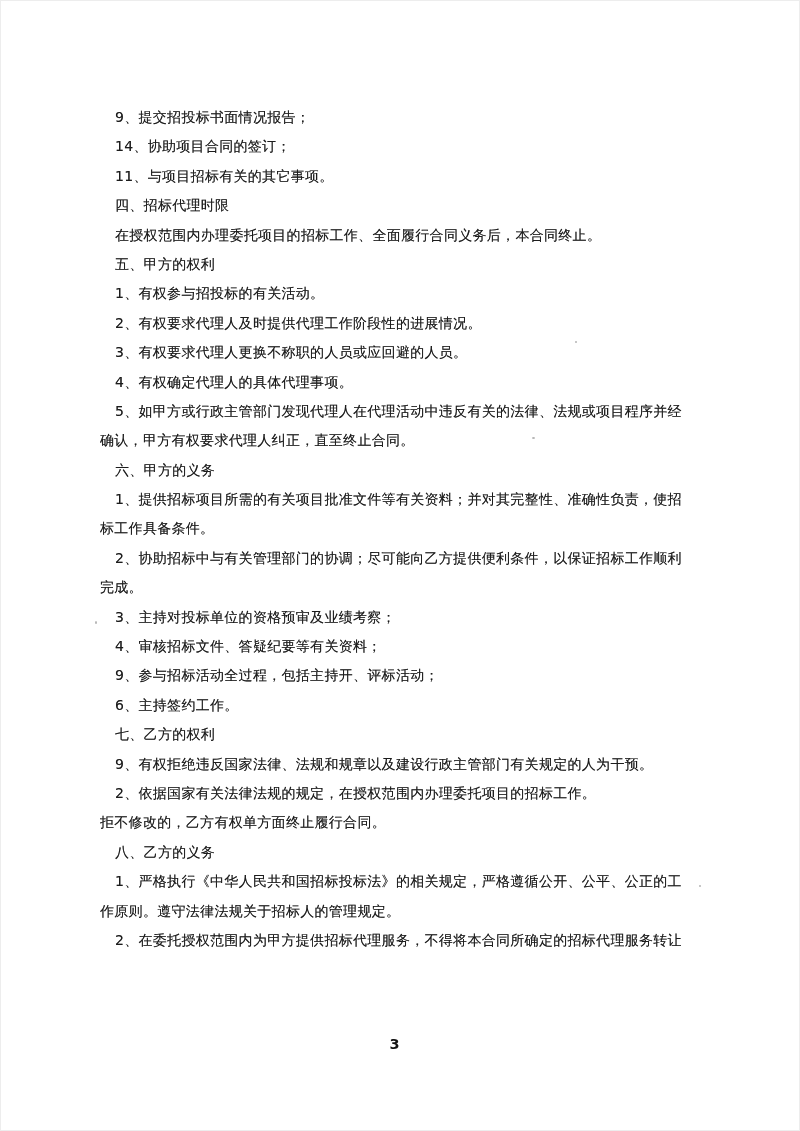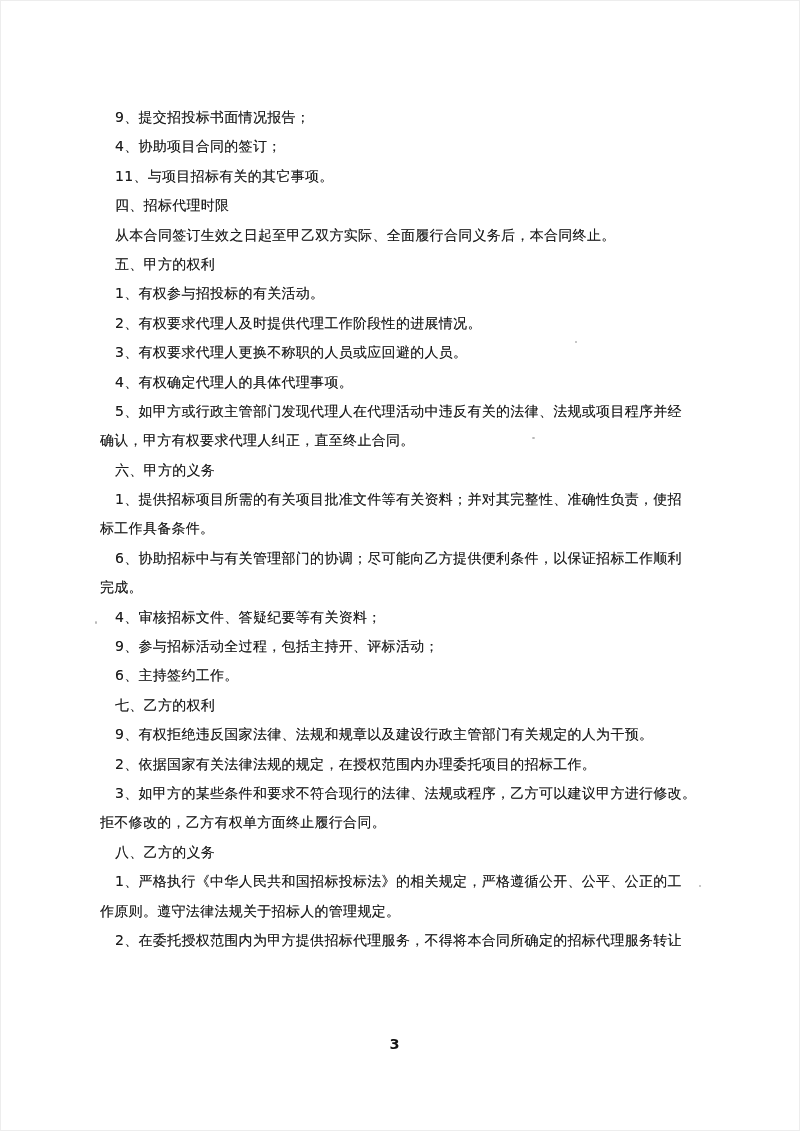--- a/index.html
+++ b/index.html
@@ -57,43 +57,43 @@
   .speck.s4 { left: 575px; top: 341px; width: 2px; height: 2px; }
 </style>
 </head>
 <body>
 
 <div class="page">
 
   <div class="doc-body">
 
   <div class="doc-line indent">9、提交招投标书面情况报告；</div>
-      <div class="doc-line indent">4、协助项目合同的签订；</div>
+      <div class="doc-line indent">14、协助项目合同的签订；</div>
       <div class="doc-line indent">11、与项目招标有关的其它事项。</div>
       <div class="doc-line indent">四、招标代理时限</div>
-      <div class="doc-line indent">从本合同签订生效之日起至甲乙双方实际、全面履行合同义务后，本合同终止。</div>
+      <div class="doc-line indent">在授权范围内办理委托项目的招标工作、全面履行合同义务后，本合同终止。</div>
       <div class="doc-line indent">五、甲方的权利</div>
       <div class="doc-line indent">1、有权参与招投标的有关活动。</div>
       <div class="doc-line indent">2、有权要求代理人及时提供代理工作阶段性的进展情况。</div>
       <div class="doc-line indent">3、有权要求代理人更换不称职的人员或应回避的人员。</div>
       <div class="doc-line indent">4、有权确定代理人的具体代理事项。</div>
       <div class="doc-line indent">5、如甲方或行政主管部门发现代理人在代理活动中违反有关的法律、法规或项目程序并经</div>
       <div class="doc-line">确认，甲方有权要求代理人纠正，直至终止合同。</div>
       <div class="doc-line indent">六、甲方的义务</div>
       <div class="doc-line indent">1、提供招标项目所需的有关项目批准文件等有关资料；并对其完整性、准确性负责，使招</div>
       <div class="doc-line">标工作具备条件。</div>
-      <div class="doc-line indent">6、协助招标中与有关管理部门的协调；尽可能向乙方提供便利条件，以保证招标工作顺利</div>
+      <div class="doc-line indent">2、协助招标中与有关管理部门的协调；尽可能向乙方提供便利条件，以保证招标工作顺利</div>
       <div class="doc-line">完成。</div>
+      <div class="doc-line indent">3、主持对投标单位的资格预审及业绩考察；</div>
       <div class="doc-line indent">4、审核招标文件、答疑纪要等有关资料；</div>
       <div class="doc-line indent">9、参与招标活动全过程，包括主持开、评标活动；</div>
       <div class="doc-line indent">6、主持签约工作。</div>
       <div class="doc-line indent">七、乙方的权利</div>
       <div class="doc-line indent">9、有权拒绝违反国家法律、法规和规章以及建设行政主管部门有关规定的人为干预。</div>
       <div class="doc-line indent">2、依据国家有关法律法规的规定，在授权范围内办理委托项目的招标工作。</div>
-      <div class="doc-line indent">3、如甲方的某些条件和要求不符合现行的法律、法规或程序，乙方可以建议甲方进行修改。</div>
       <div class="doc-line">拒不修改的，乙方有权单方面终止履行合同。</div>
       <div class="doc-line indent">八、乙方的义务</div>
       <div class="doc-line indent">1、严格执行《中华人民共和国招标投标法》的相关规定，严格遵循公开、公平、公正的工</div>
       <div class="doc-line">作原则。遵守法律法规关于招标人的管理规定。</div>
       <div class="doc-line indent">2、在委托授权范围内为甲方提供招标代理服务，不得将本合同所确定的招标代理服务转让</div>
     </div>
 
   <div class="page-footer">3</div>
 
   <div class="speck s1"></div>

